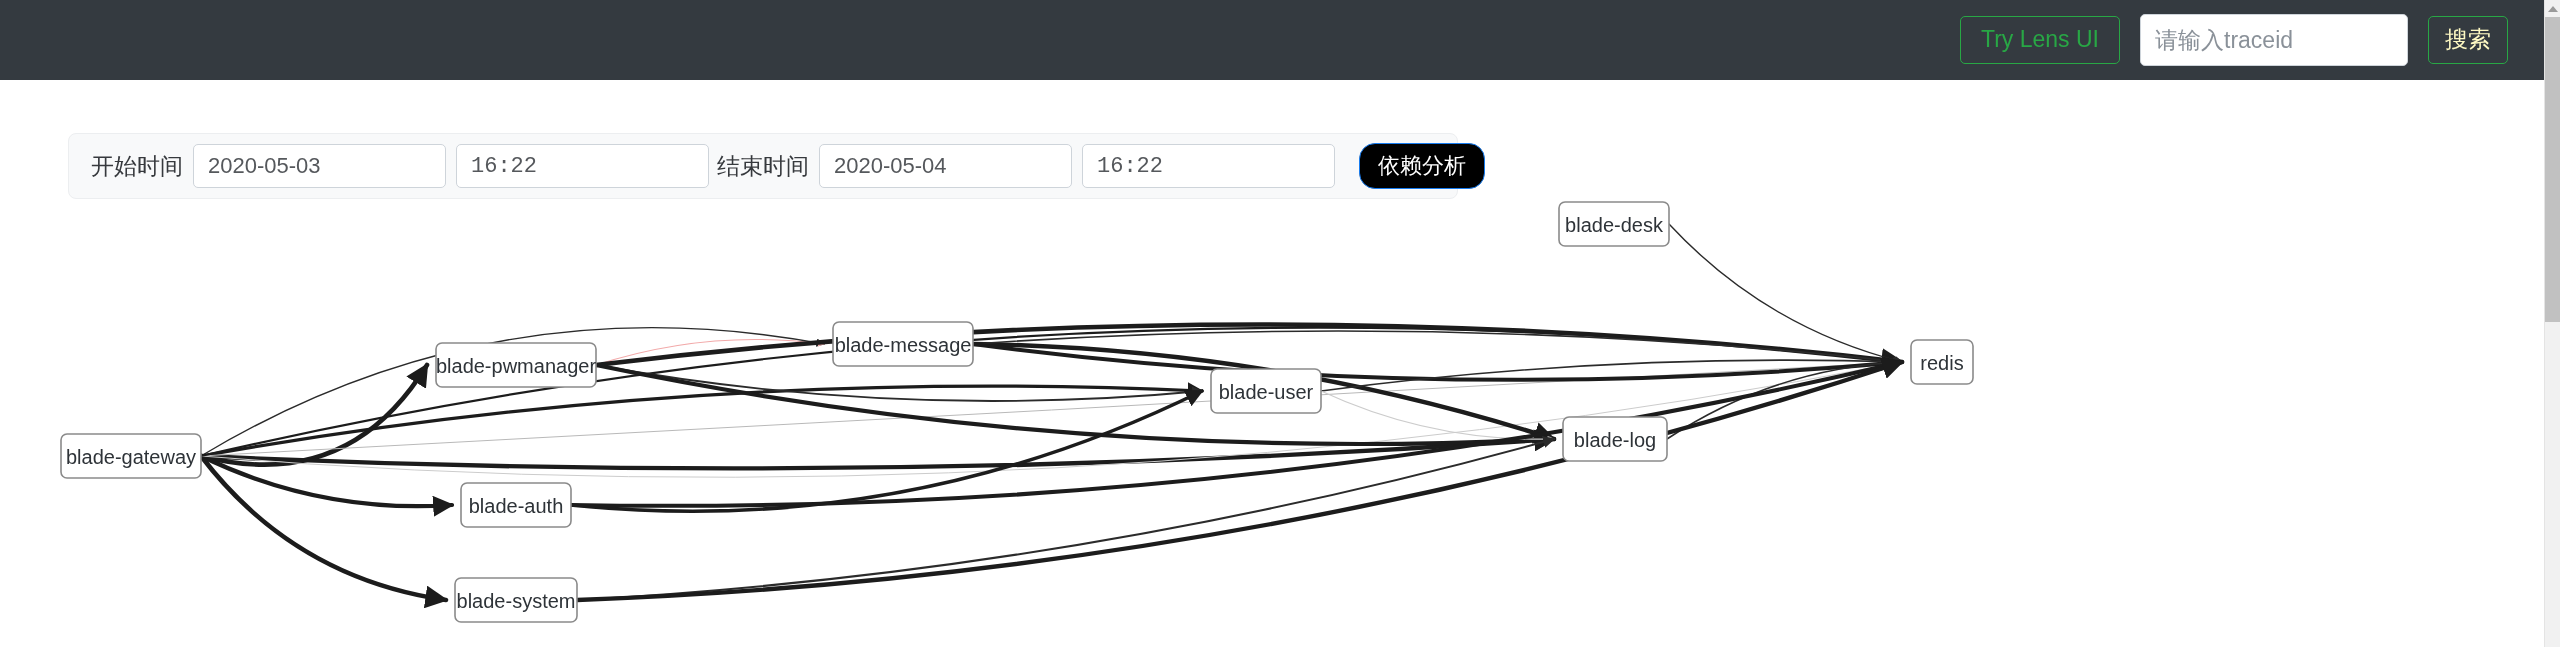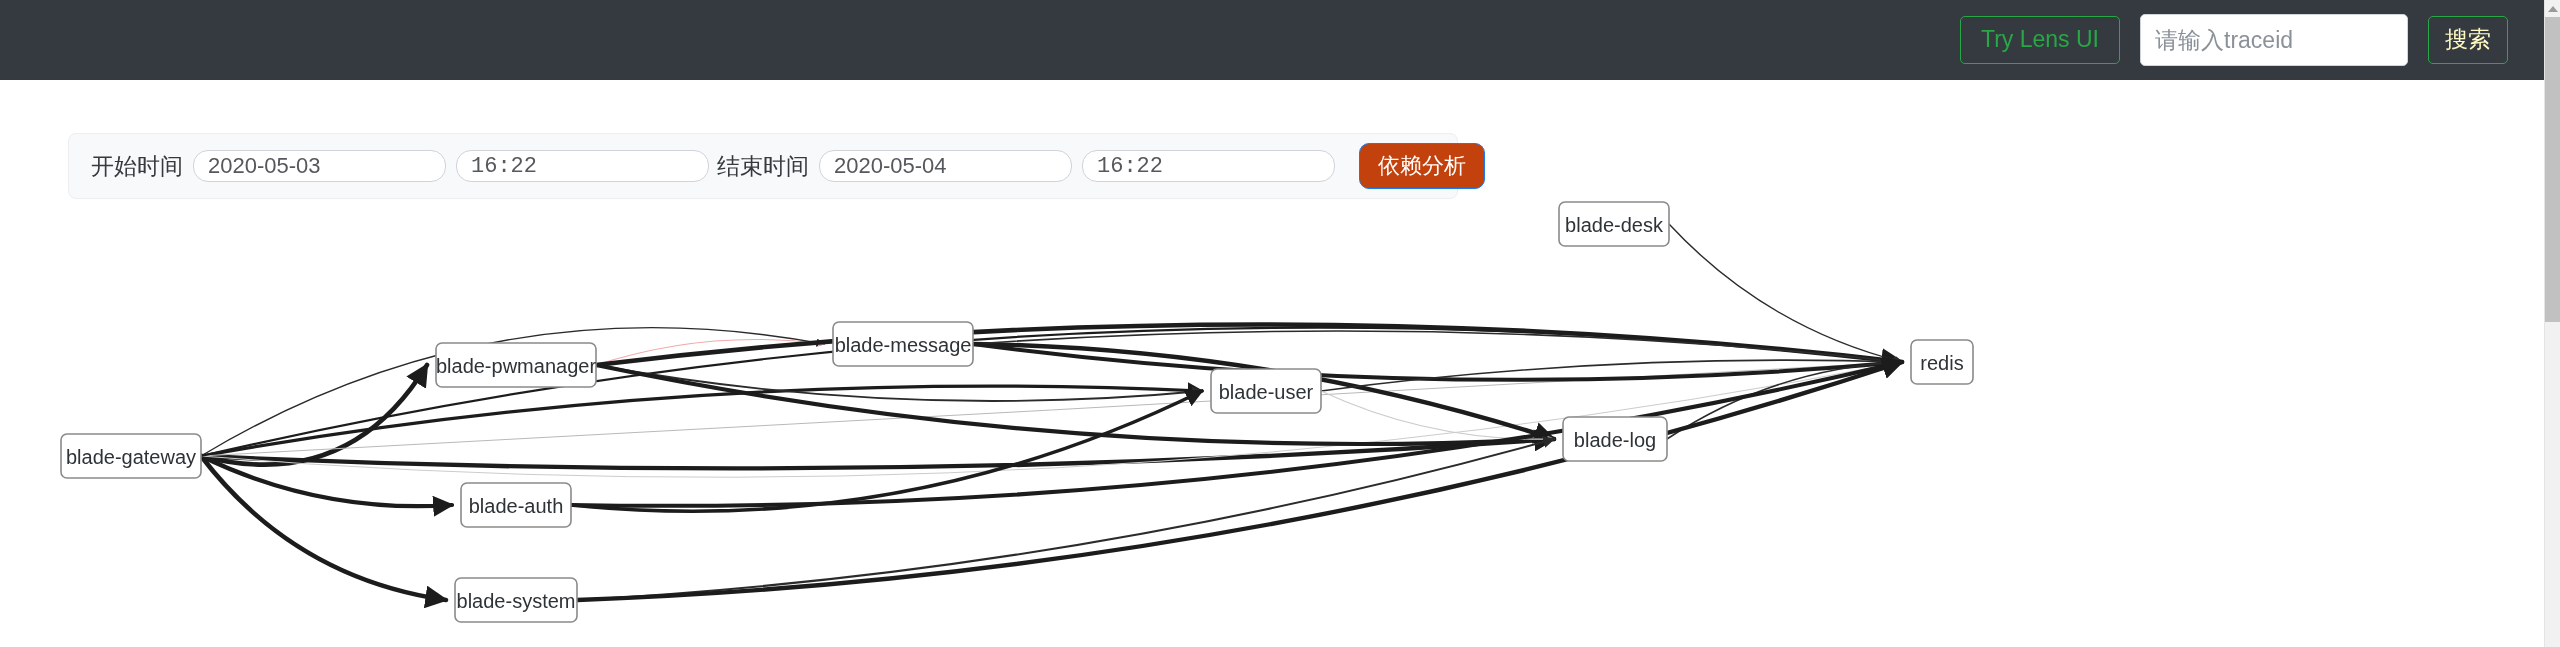--- a/index.html
+++ b/index.html
@@ -101,38 +101,38 @@
     gap: 0;
     margin-left: 16px;
   }
   .filter-label {
     font-size: 23px;
     color: #36393d;
     white-space: nowrap;
     padding: 0 10px 0 8px;
   }
   .field {
-    height: 32px;
+    height: 44px;
     border: 1px solid #ced4da;
-    border-radius: 15px;
+    border-radius: 5px;
     background: #ffffff;
     font-size: 22px;
     color: #55585c;
     padding: 0 14px;
     font-family: inherit;
     outline: none;
   }
   .field-date { width: 253px; }
   .field-time { width: 253px; margin-left: 10px; font-family: Liberation Mono, monospace; }
   .btn-primary {
     margin-left: 24px;
-    background: #c2410c;
+    background: #000000;
     border: 1px solid #177cf0;
     color: #ffffff;
-    border-radius: 10px;
+    border-radius: 16px;
     font-size: 22px;
     padding: 9px 18px;
     line-height: 1.2;
     cursor: pointer;
     font-family: inherit;
     white-space: nowrap;
   }
 
   
   .graph-area {

